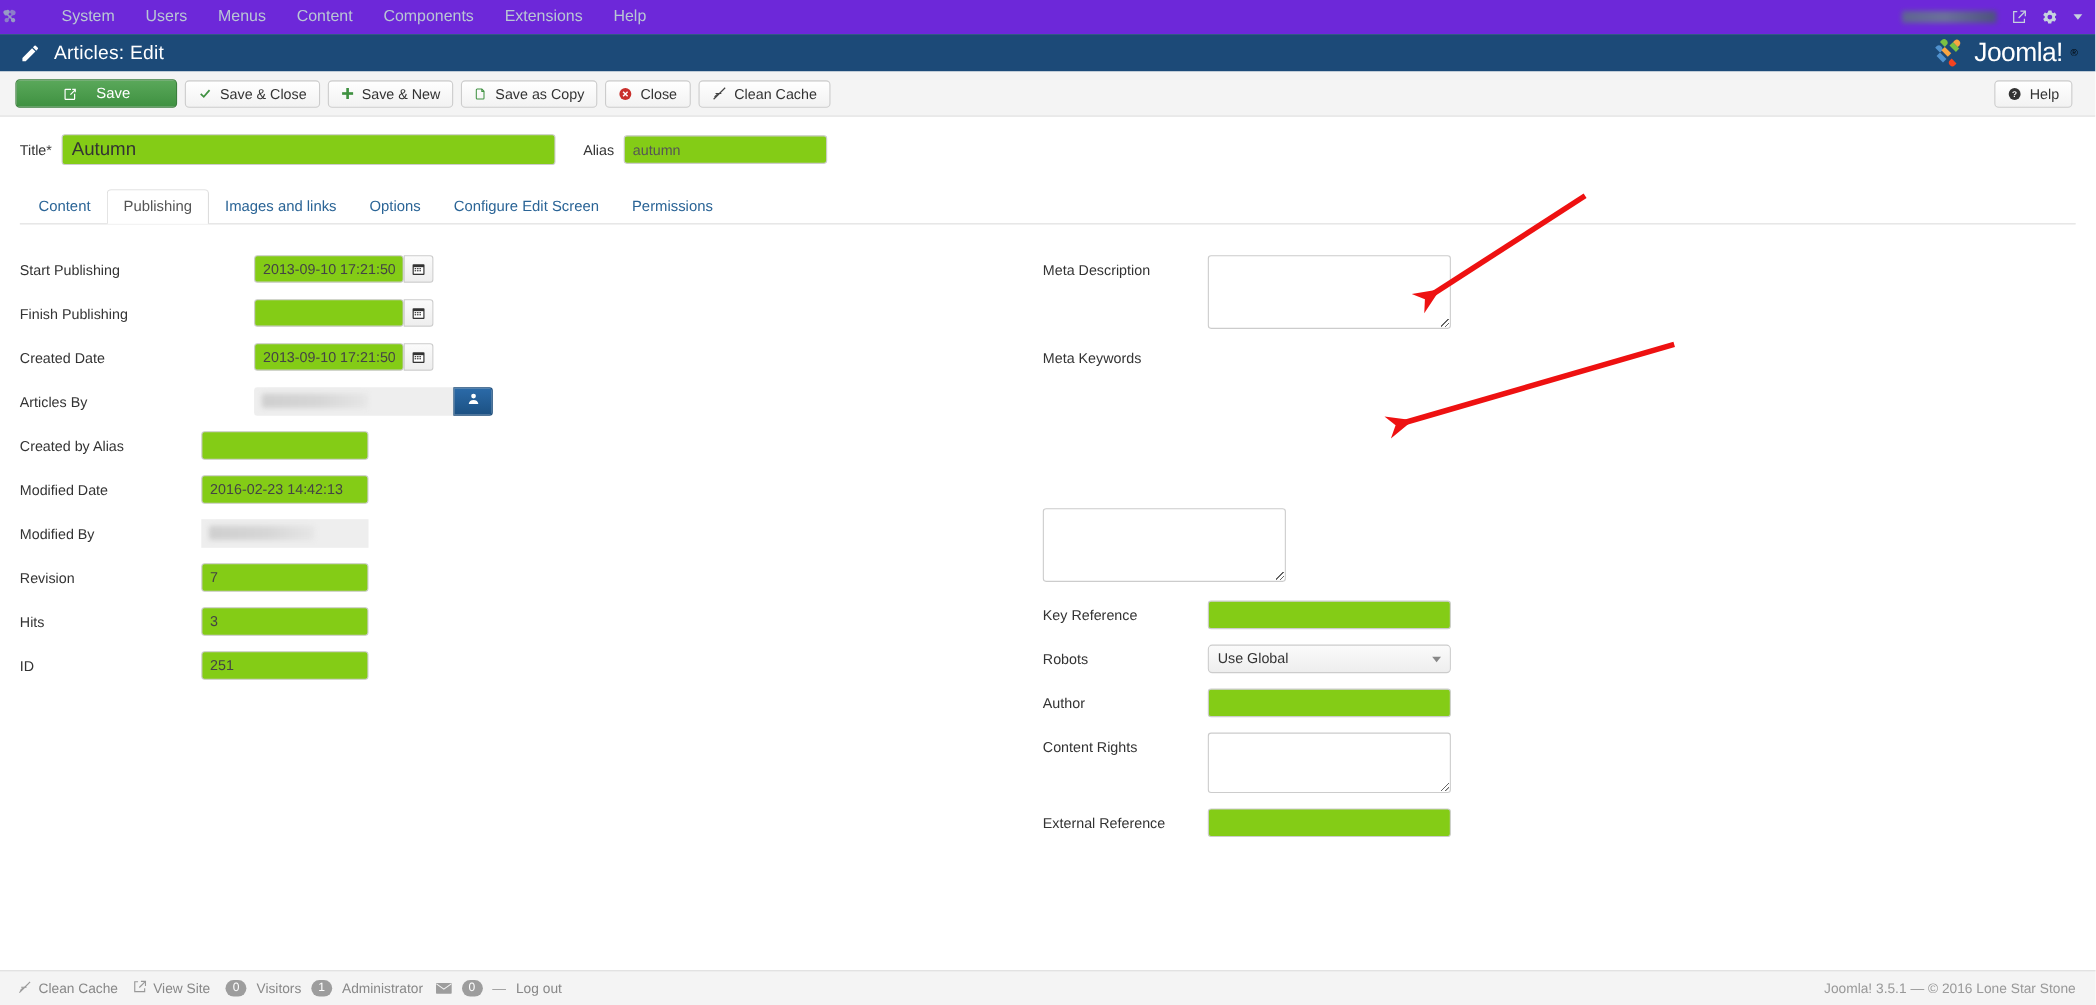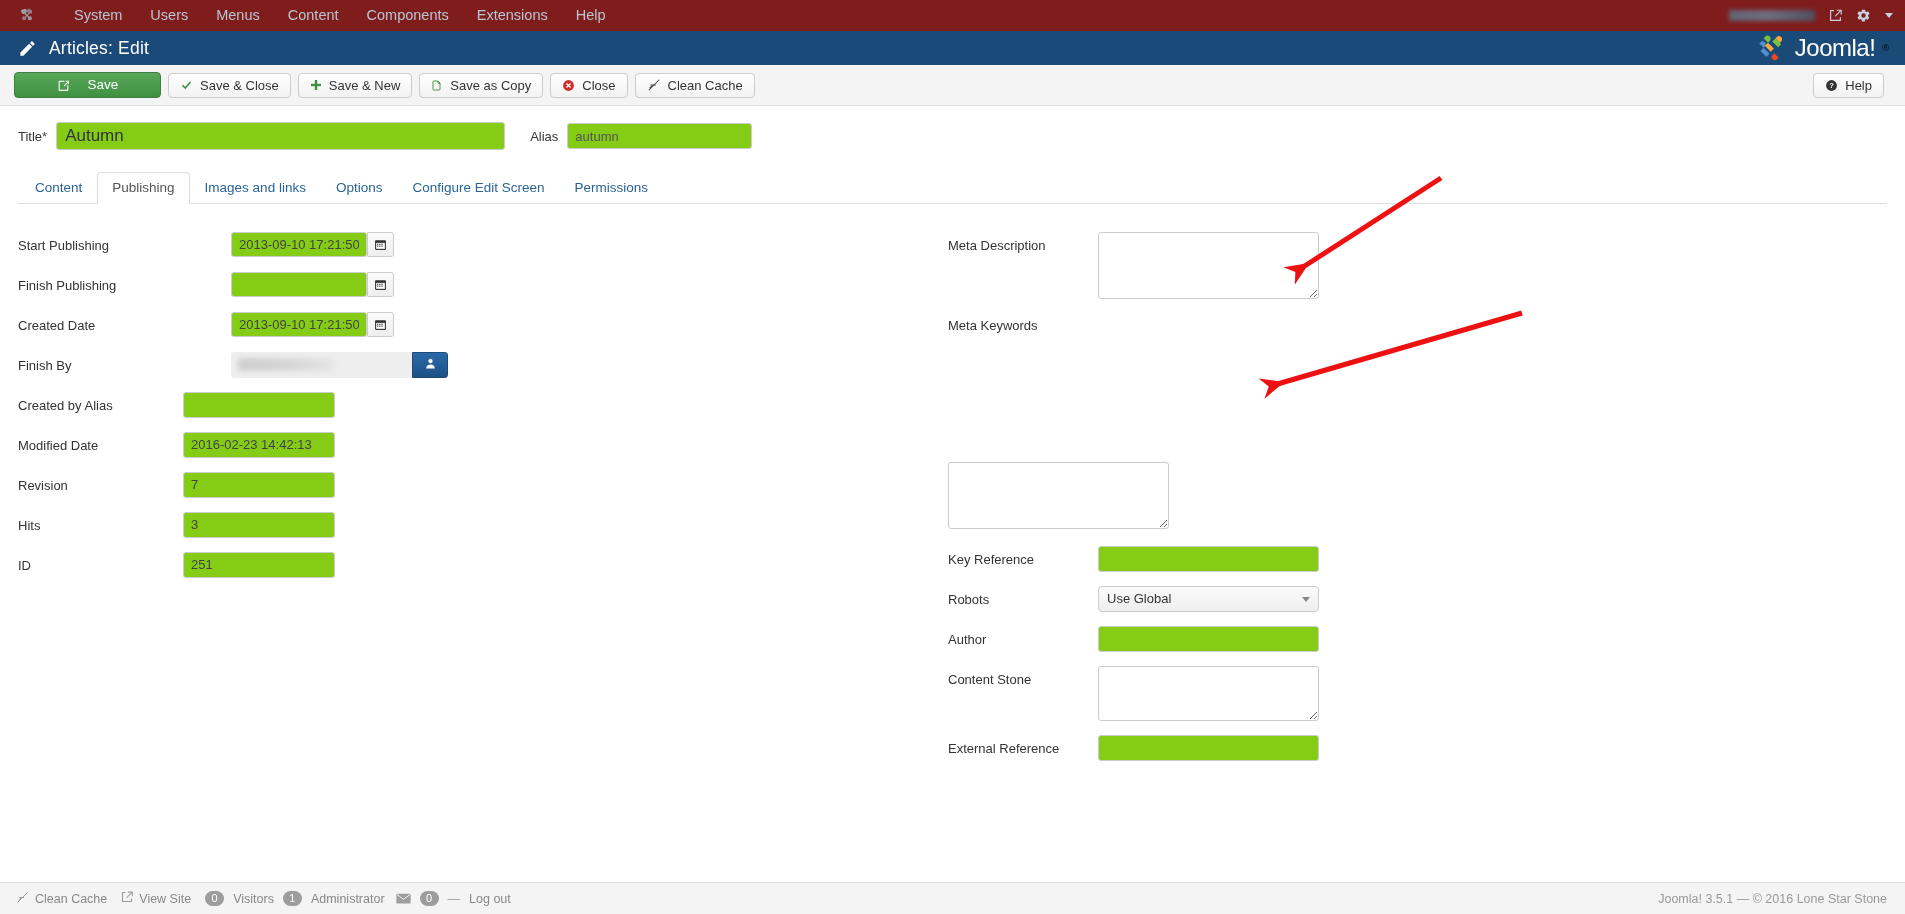--- a/index.html
+++ b/index.html
@@ -10,24 +10,23 @@
     overflow: hidden;
     background: #ffffff;
     font-family: "Liberation Sans", sans-serif;
     -webkit-font-smoothing: antialiased;
   }
 
   
   .topbar {
     position: relative;
     height: 31px;
-    background: #7f1d1d;
+    background: #6d28d9;
     display: flex;
     align-items: center;
-    padding-left: 18px;
     color: #b9c6d4;
     font-size: 14.5px;
   }
   .joomla-mark {
     width: 18px; height: 18px;
     margin-right: 24px;
     position: relative;
     opacity: .85;
     flex: 0 0 auto;
   }
@@ -568,21 +567,21 @@
                   <rect x="5.5" y="14" width="2.5" height="2"></rect>
                   <rect x="9.5" y="14" width="2.5" height="2"></rect>
                   <rect x="13.5" y="14" width="2.5" height="2"></rect>
                 </g>
             </svg>
           </div>
         </div>
       </div>
 
       <div class="fgroup">
-        <div class="lbl">Finish By</div>
+        <div class="lbl">Articles By</div>
         <div class="fctl created-by-wrap">
           <div class="txt inp-createdby">
             <span class="blur-val"></span>
           </div>
           <div class="user-btn">
             <span>
               <svg width="13" height="13" viewBox="0 0 24 24" fill="#ffffff">
                 <circle cx="12" cy="7.5" r="4"></circle>
                 <path d="M4 21c0-4.4 3.6-7 8-7s8 2.6 8 7z"></path>
               </svg>
@@ -594,20 +593,26 @@
       <div class="fgroup">
         <div class="lbl">Created by Alias</div>
         <input class="txt inp-std" type="text" value="" style="">
       </div>
 
       <div class="fgroup">
         <div class="lbl">Modified Date</div>
         <input class="txt inp-std inp-disabled" type="text" readonly="" value="2016-02-23 14:42:13" style="">
       </div>
 
+      <div class="fgroup">
+        <div class="lbl">Modified By</div>
+        <div class="txt inp-std inp-disabled" style="position:relative;">
+          <span class="blur-val"></span>
+        </div>
+      </div>
 
       <div class="fgroup">
         <div class="lbl">Revision</div>
         <input class="txt inp-std inp-disabled" type="text" readonly="" value="7" style="">
       </div>
 
       <div class="fgroup">
         <div class="lbl">Hits</div>
         <input class="txt inp-std inp-disabled" type="text" readonly="" value="3" style="">
       </div>
@@ -643,21 +648,21 @@
           <span class="scaret"></span>
         </div>
       </div>
 
       <div class="fgroup" style="margin-top:12px;">
         <div class="lbl">Author</div>
         <input class="txt" style="width: 221px; height: 26px;" type="text" value="">
       </div>
 
       <div class="fgroup" style="margin-top:12px;">
-        <div class="lbl">Content Stone</div>
+        <div class="lbl">Content Rights</div>
         <textarea class="ta ta-md" style=""></textarea>
       </div>
 
       <div class="fgroup" style="margin-top:14px;">
         <div class="lbl">External Reference</div>
         <input class="txt" style="width: 221px; height: 26px;" type="text" value="">
       </div>
 
     </div>
   </div>

